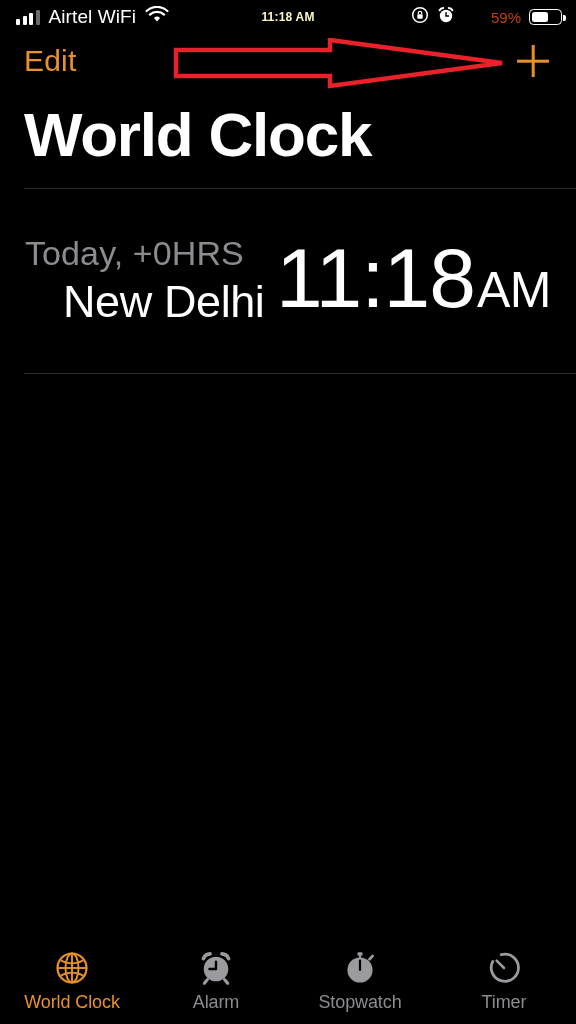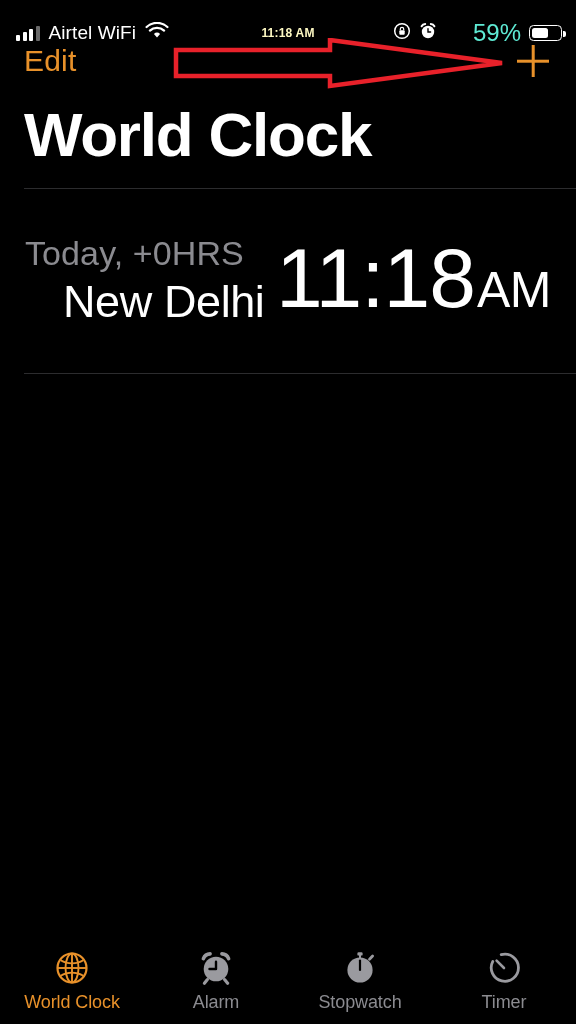--- a/index.html
+++ b/index.html
@@ -18,21 +18,21 @@
     position: relative;
     width: 576px;
     height: 1024px;
     background: #000000;
     color: #ffffff;
   }
 
   
   #status-bar {
     position: absolute;
-    top: 16px; left: 0;
+    top: 0; left: 0;
     width: 576px;
     height: 34px;
     display: flex;
     align-items: center;
   }
   .sb-left {
     position: absolute;
     left: 16px;
     display: flex;
     align-items: center;
@@ -71,23 +71,23 @@
     width: 4px;
     background: #ffffff;
     border-radius: 1px;
   }
   .bars i:nth-child(1) { height: 6px; }
   .bars i:nth-child(2) { height: 9px; }
   .bars i:nth-child(3) { height: 12px; }
   .bars i:nth-child(4) { height: 15px; background: #6a6a6a; }
 
   .batt-pct {
-    font-size: 24px;
+    font-size: 15px;
     font-weight: 500;
-    color: #5eead4;
+    color: #c2410c;
     margin-left: 28px;
   }
   .batt {
     position: relative;
     width: 33px;
     height: 16px;
     border: 1.6px solid #ffffff;
     border-radius: 4.5px;
     box-sizing: border-box;
     display: flex;

